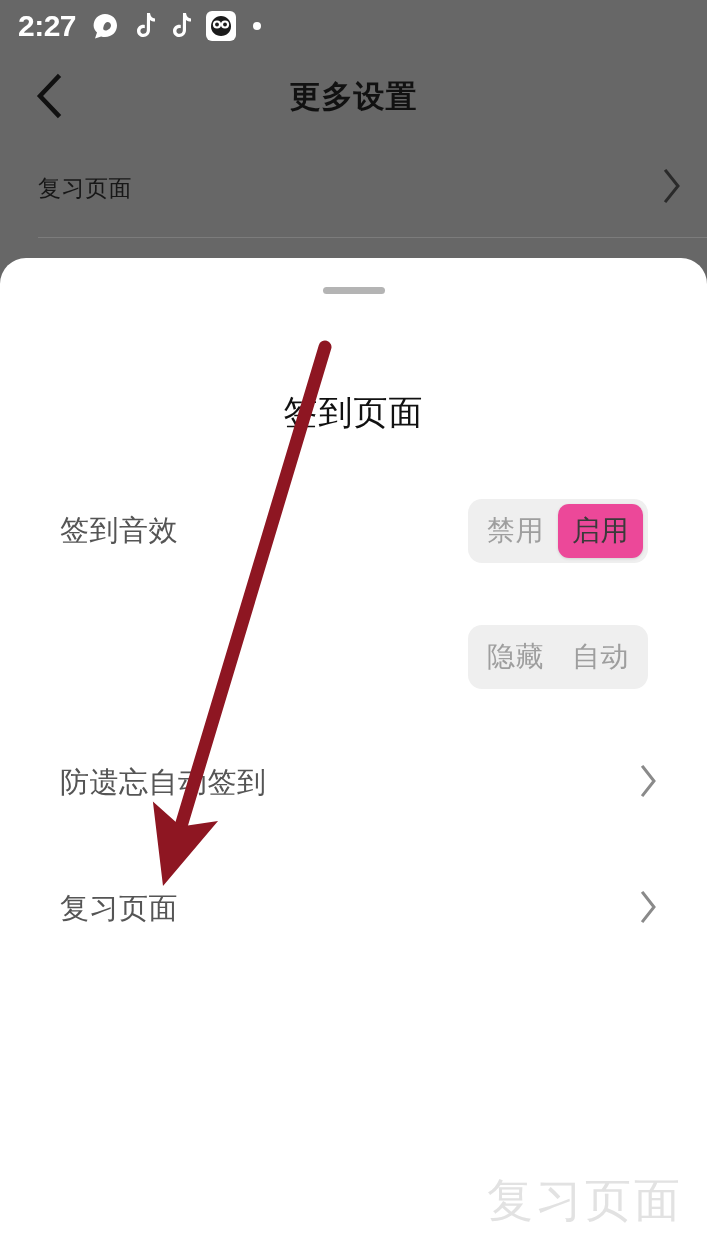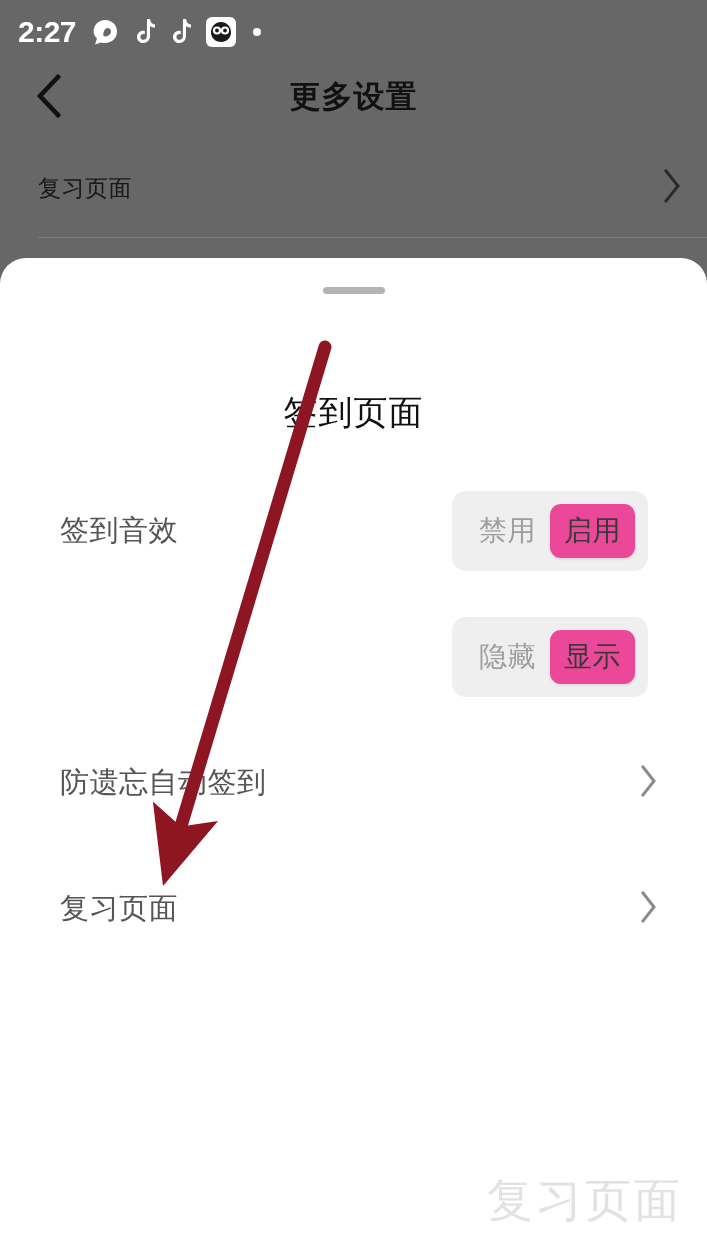--- a/index.html
+++ b/index.html
@@ -11,21 +11,21 @@
     position:relative;
   }
 
   
   #backdrop{
     position:absolute; left:0; top:0; width:707px; height:1256px;
     background:#676767;
   }
   #status-bar{
     position:absolute; left:0; top:0; width:707px; height:52px;
-    display:flex; align-items:center; gap:14px; padding-left:18px;margin-top:6px;
+    display:flex; align-items:center; gap:14px; padding-left:18px;
   }
   #status-time{
     color:#ffffff; font-size:30px; font-weight:600; letter-spacing:-0.5px;
     line-height:1;
   }
   .status-icon{ display:flex; align-items:center; justify-content:center; }
 
   #nav-bar{
     position:absolute; left:0; top:52px; width:707px; height:90px;
   }
@@ -77,21 +77,21 @@
     color:#555555; font-size:29px; letter-spacing:0.5px; white-space:nowrap;
   }
   .row-chevron{
     position:absolute; right:48px; top:50%; transform:translateY(-50%);
   }
 
   
   .segmented{
     position:absolute; top:50%; transform:translateY(-50%);
     display:flex; align-items:center;
-    background:#efefef; border-radius:14px; padding:13px;
+    background:#efefef; border-radius:14px; padding:5px;
   }
   .seg-opt{
     font-size:28px; color:#9e9e9e; padding:8px 14px; border-radius:11px;
     letter-spacing:0.5px; white-space:nowrap;
   }
   .seg-opt.selected{
     background:#ec4899; color:#3a3a3a;
     box-shadow:0 1px 3px rgba(0,0,0,0.12);
   }
 
@@ -182,21 +182,21 @@
     <span class="row-label">签到音效</span>
     <div class="segmented" style="right:59px;">
       <span class="seg-opt">禁用</span>
       <span class="seg-opt selected">启用</span>
     </div>
   </div>
 
   <div class="sheet-row" style="top:336px;">
     <div class="segmented" style="right:59px;">
       <span class="seg-opt">隐藏</span>
-      <span class="seg-opt selected">显示</span>
+      <span class="seg-opt">自动</span>
     </div>
   </div>
 
   <div class="sheet-row" style="top:462px;">
     <span class="row-label">防遗忘自动签到</span>
     <span class="row-chevron">
       <svg width="22" height="36" viewBox="0 0 22 36">
         <path d="M6 4 L17 18 L6 32" fill="none" stroke="#8a8a8a" stroke-width="3" stroke-linecap="square"></path>
       </svg>
     </span>

